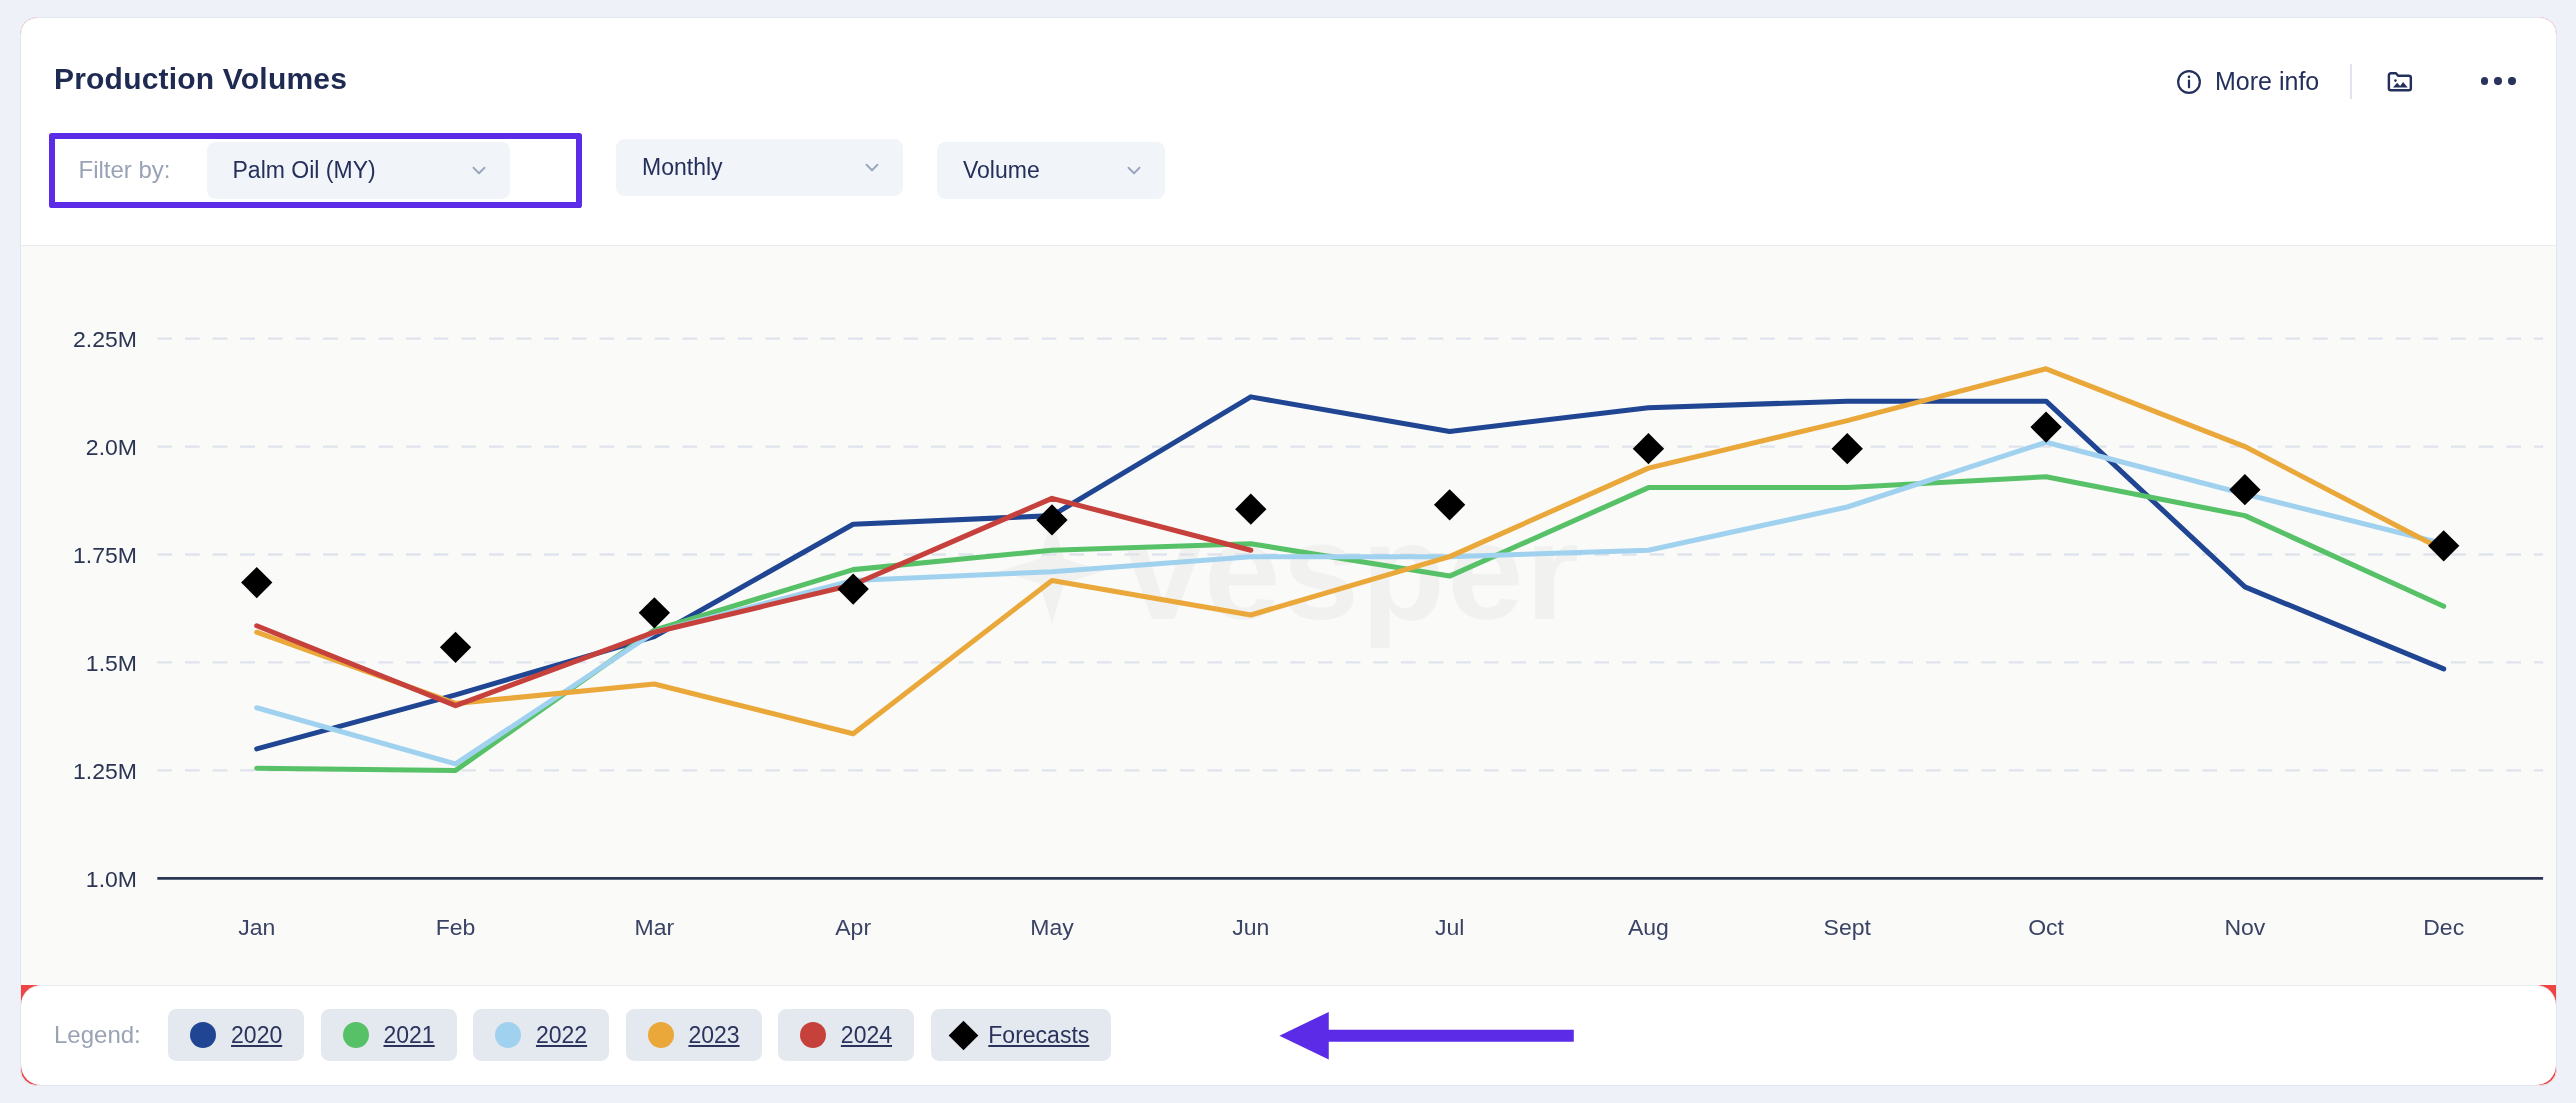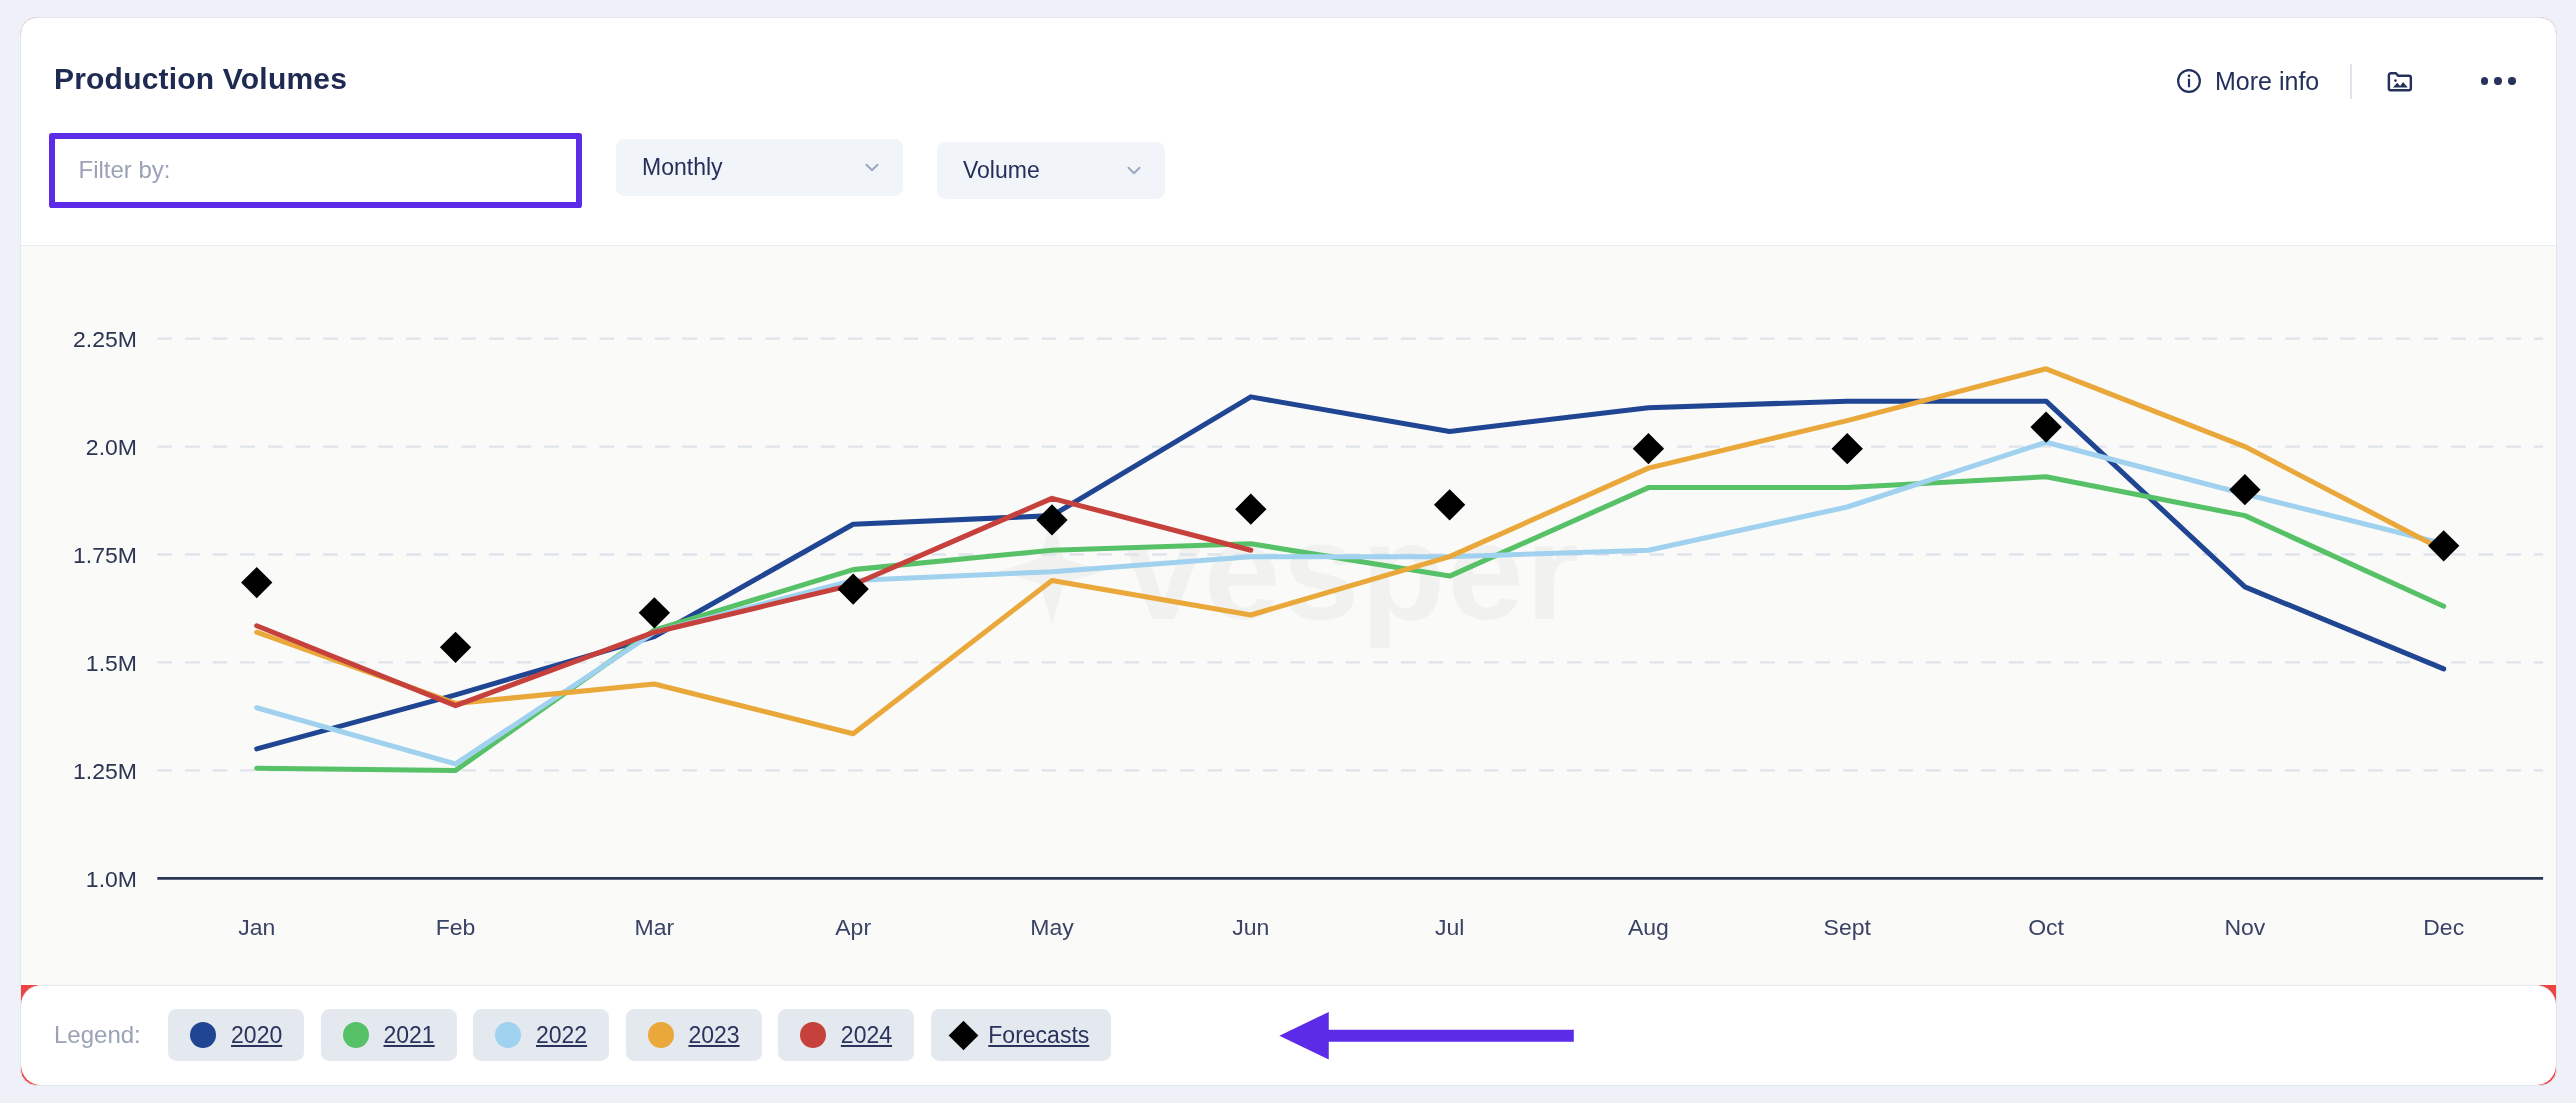--- a/index.html
+++ b/index.html
@@ -38,21 +38,21 @@
     letter-spacing: 0.2px;
   }
   .header-right {
     position: absolute;
     right: 35px; top: 46px;
     display: flex;
     align-items: center;
     gap: 0px;
   }
   .more-info {
-    display: flex; align-items: flex-start; gap: 12px;
+    display: flex; align-items: flex-end; gap: 12px;
     color: #24305c; font-size: 25px;
     cursor: pointer;
     padding-right: 31px;
   }
   .info-icon { width: 28px; height: 28px; display: block; }
   .vdiv {
     width: 1.8px; height: 35px; background: #dfe4ed;
     margin: 0 33px 0 0;
   }
   .icon-btn { cursor: pointer; display:flex; align-items:center; justify-content:center; }
@@ -184,20 +184,28 @@
       </div>
       <div class="dots">
         <i></i>
           <i></i>
           <i></i>
       </div>
     </div>
 
     <div class="filter-row">
       <div class="filter-label">Filter by:</div>
+      <div class="select sel-1">
+        <span>Palm Oil (MY)</span>
+        <span>
+          <svg class="chev" viewBox="0 0 24 24" fill="none" stroke="#9aa6bd" stroke-width="2.1" stroke-linecap="round" stroke-linejoin="round">
+              <polyline points="6,9.5 12,15.5 18,9.5"></polyline>
+            </svg>
+        </span>
+      </div>
     </div>
     <div class="filter-highlight"></div>
 
     <div class="select sel-2">
       <span>Monthly</span>
       <span>
         <svg class="chev" viewBox="0 0 24 24" fill="none" stroke="#9aa6bd" stroke-width="2.1" stroke-linecap="round" stroke-linejoin="round">
             <polyline points="6,9.5 12,15.5 18,9.5"></polyline>
           </svg>
       </span>

